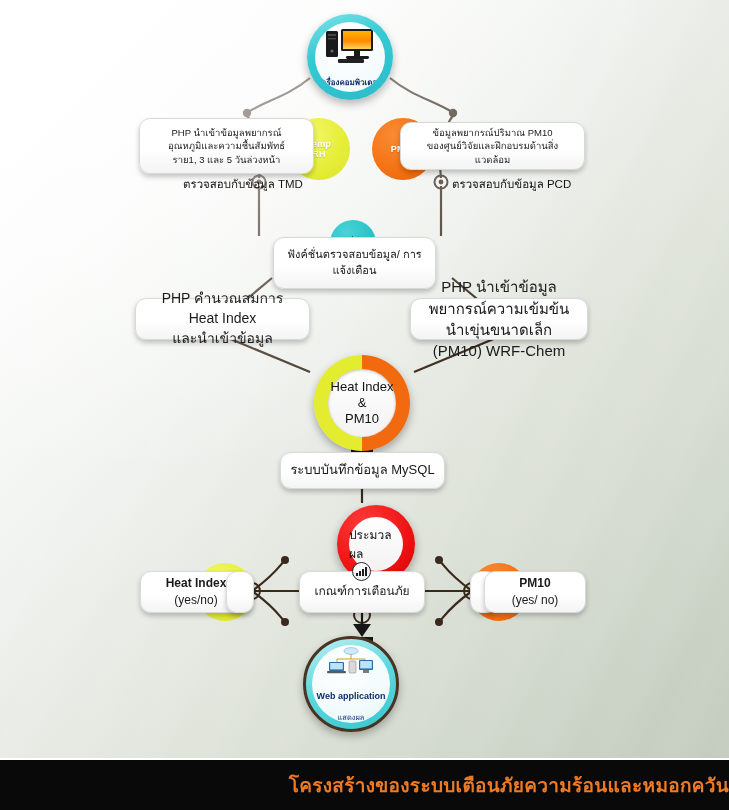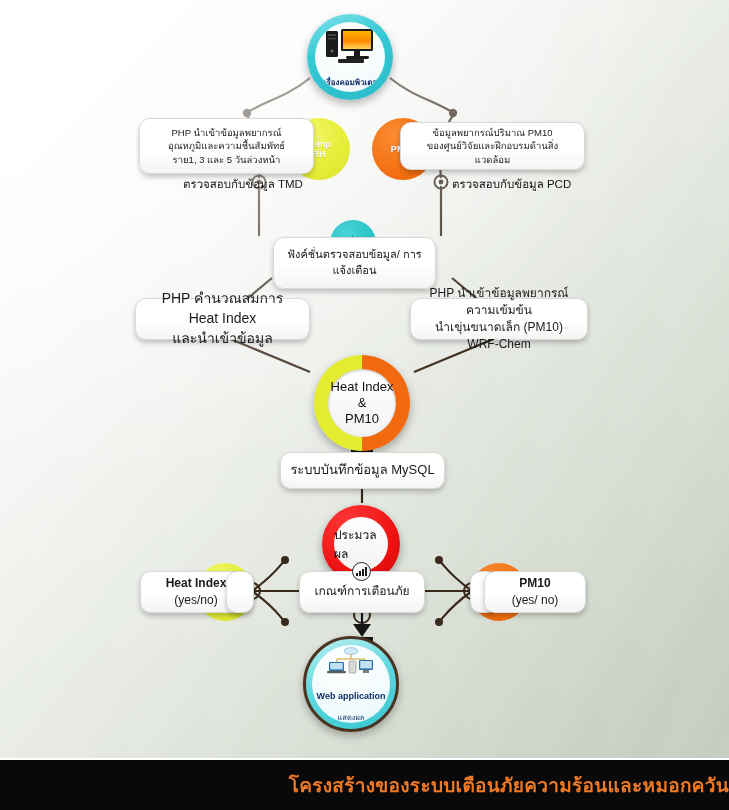--- a/index.html
+++ b/index.html
@@ -300,42 +300,42 @@
     <span class="t">ฟังค์ชั่นตรวจสอบข้อมูล/ การแจ้งเตือน</span>
   </div>
 
   <div class="box" style="left:135px;top:298px;width:175px;height:42px;font-size:14px;">
     <span class="t">
       <span>PHP คำนวณสมการ Heat Index</span><br>
       <span>และนำเข้าข้อมูล</span>
     </span>
   </div>
 
-  <div class="box" style="left:410px;top:298px;width:178px;height:42px;font-size:12px;">
+  <div class="box" style="left:410px;top:298px;width:178px;height:42px;font-size:15px;">
     <span class="t">
       <span>PHP นำเข้าข้อมูลพยากรณ์ความเข้มข้น</span><br>
       <span>นำเขุ่นขนาดเล็ก (PM10) WRF-Chem</span>
     </span>
   </div>
 
   <div class="ring-split" style="left:314px;top:355px;">
     <div class="hole">
       <span>
         <span>Heat Index</span><br>
         <span>&amp;</span><br>
         <span>PM10</span>
       </span>
     </div>
   </div>
 
   <div class="box" style="left:280px;top:452px;width:165px;height:37px;font-size:13px;">
     <span class="t">ระบบบันทึกข้อมูล MySQL</span>
   </div>
 
-  <div class="ring-red" style="left:322px;top:505px;align-items:center;">
+  <div class="ring-red" style="left:337px;top:505px;align-items:center;">
     <div class="hole">ประมวลผล</div>
   </div>
 
   <div class="circ yellow" style="left:196px;top:563px;width:58px;height:58px;z-index:3;"></div>
   <div class="box" style="left:140px;top:571px;width:112px;height:42px;font-size:12px;">
     <span class="t">
       <span style="font-weight:bold;">Heat Index</span><br>
       <span>(yes/no)</span>
     </span>
   </div>

